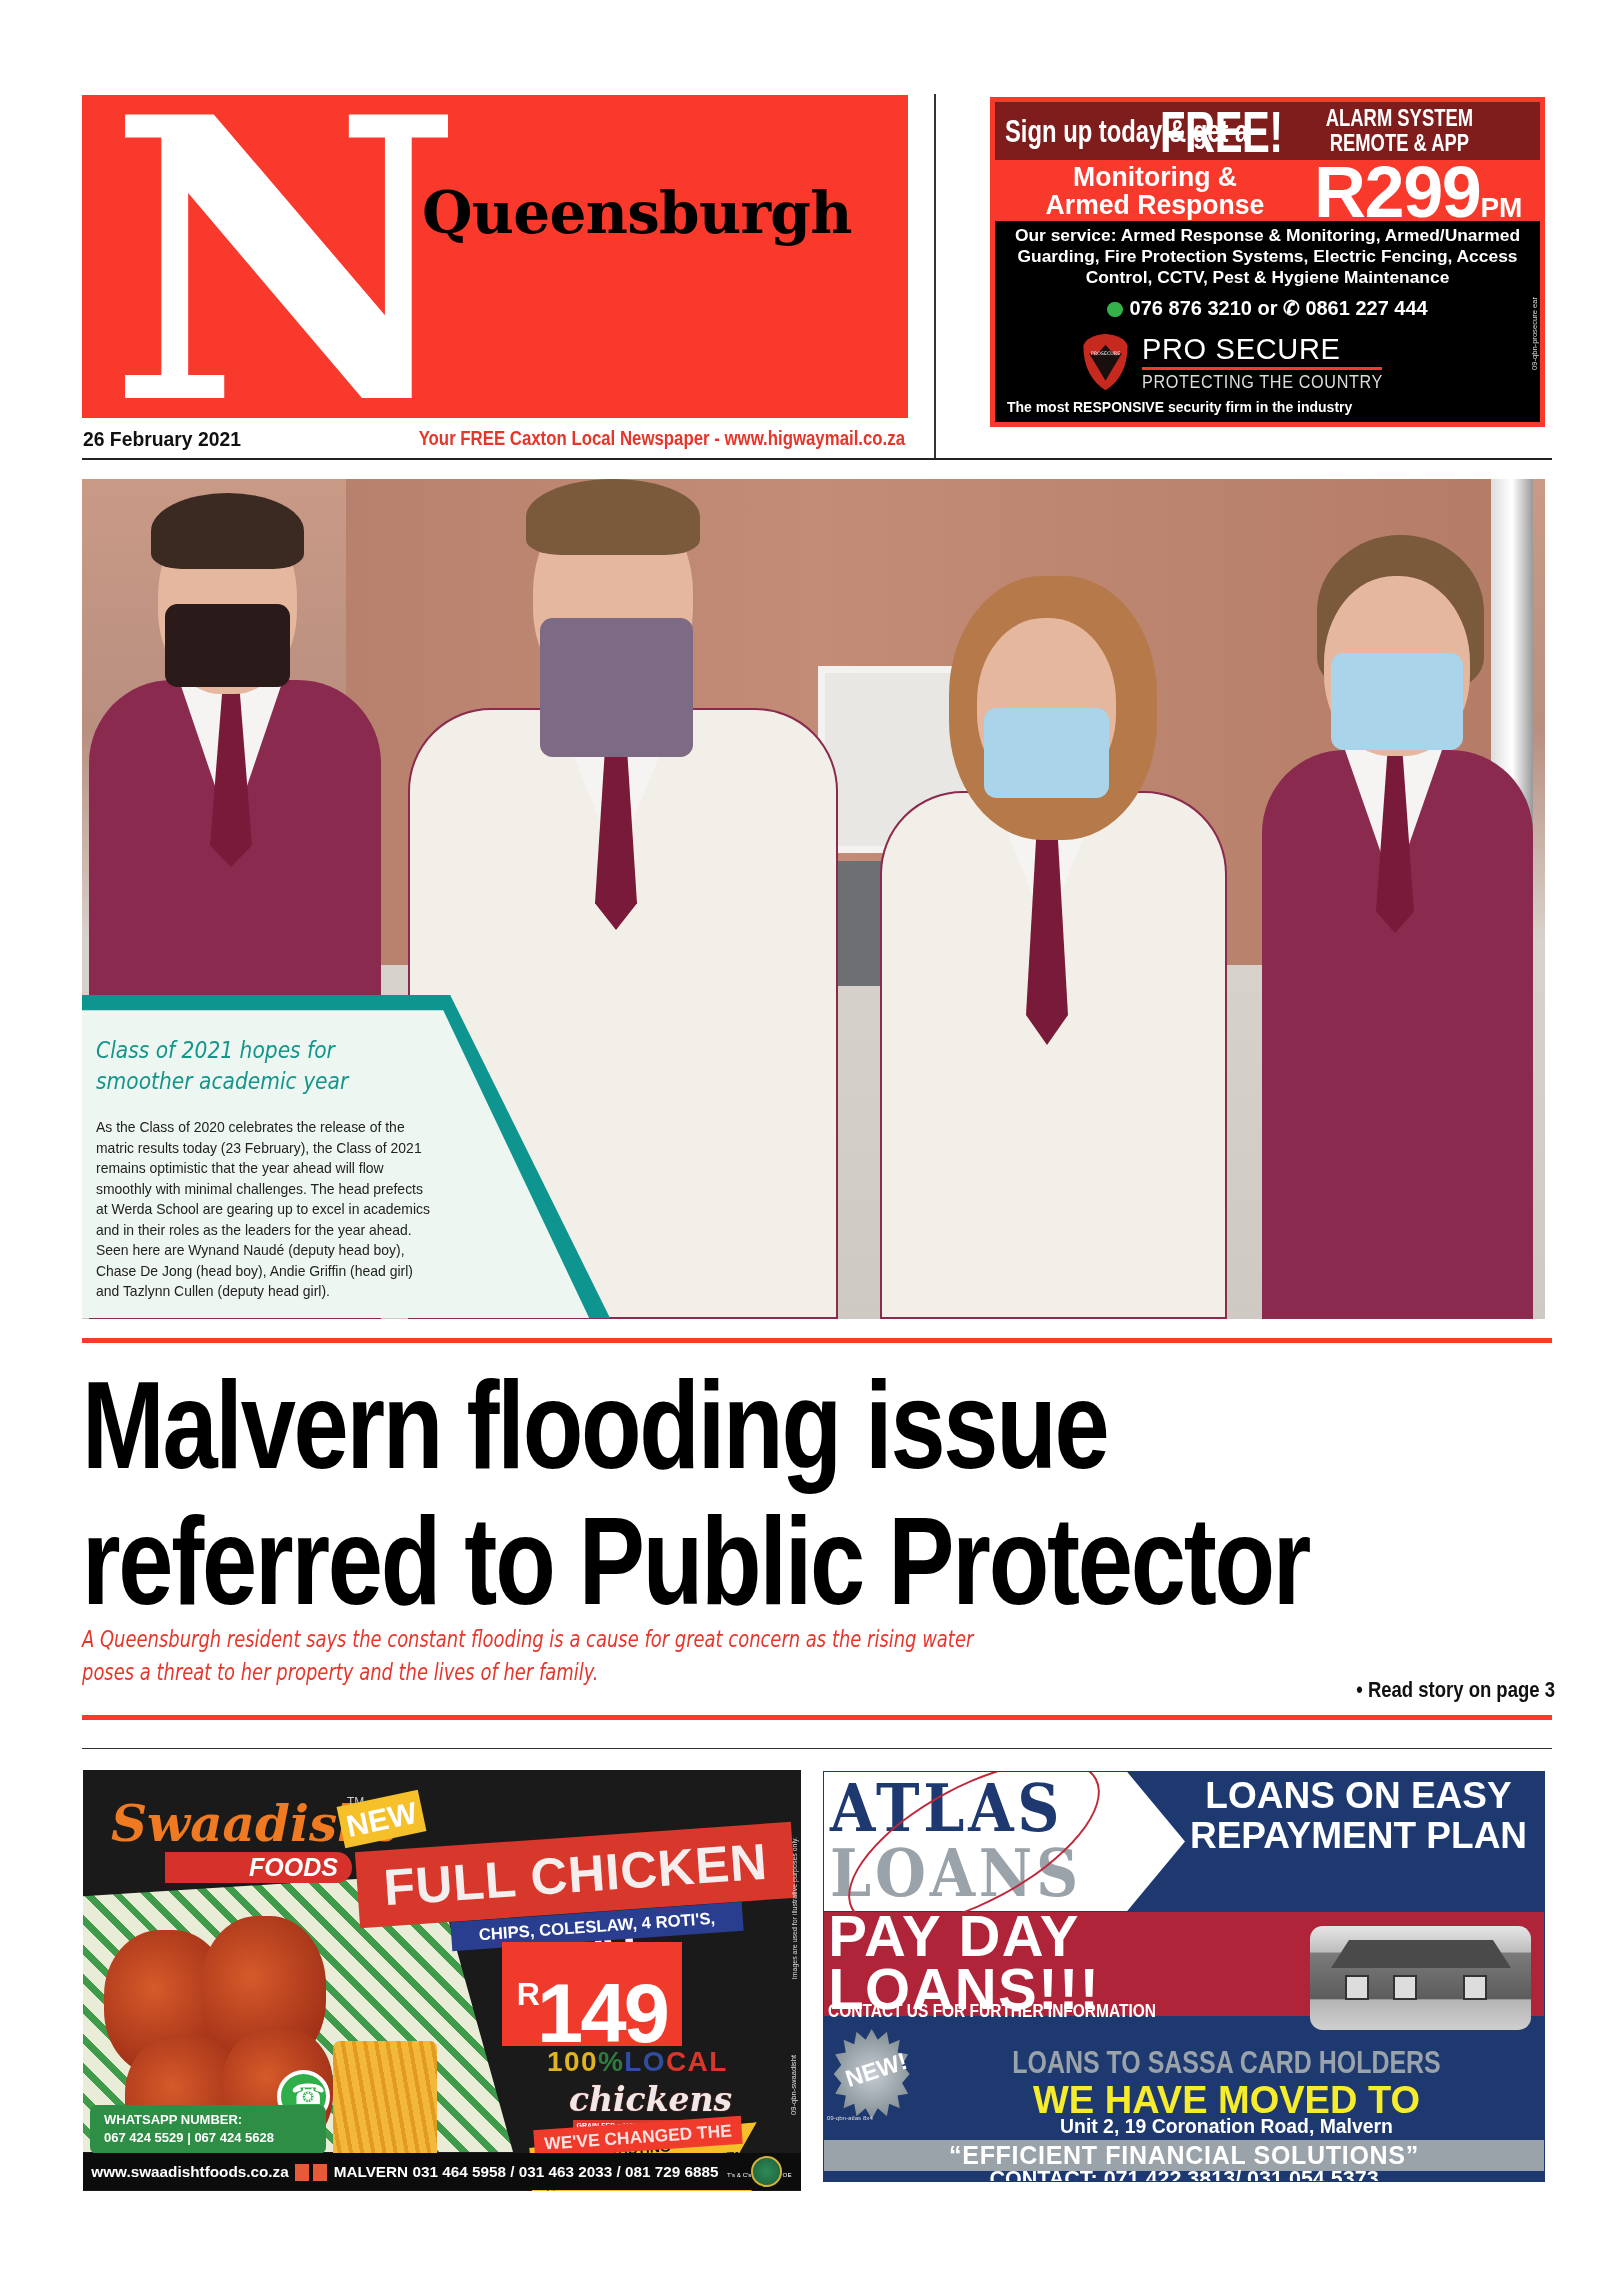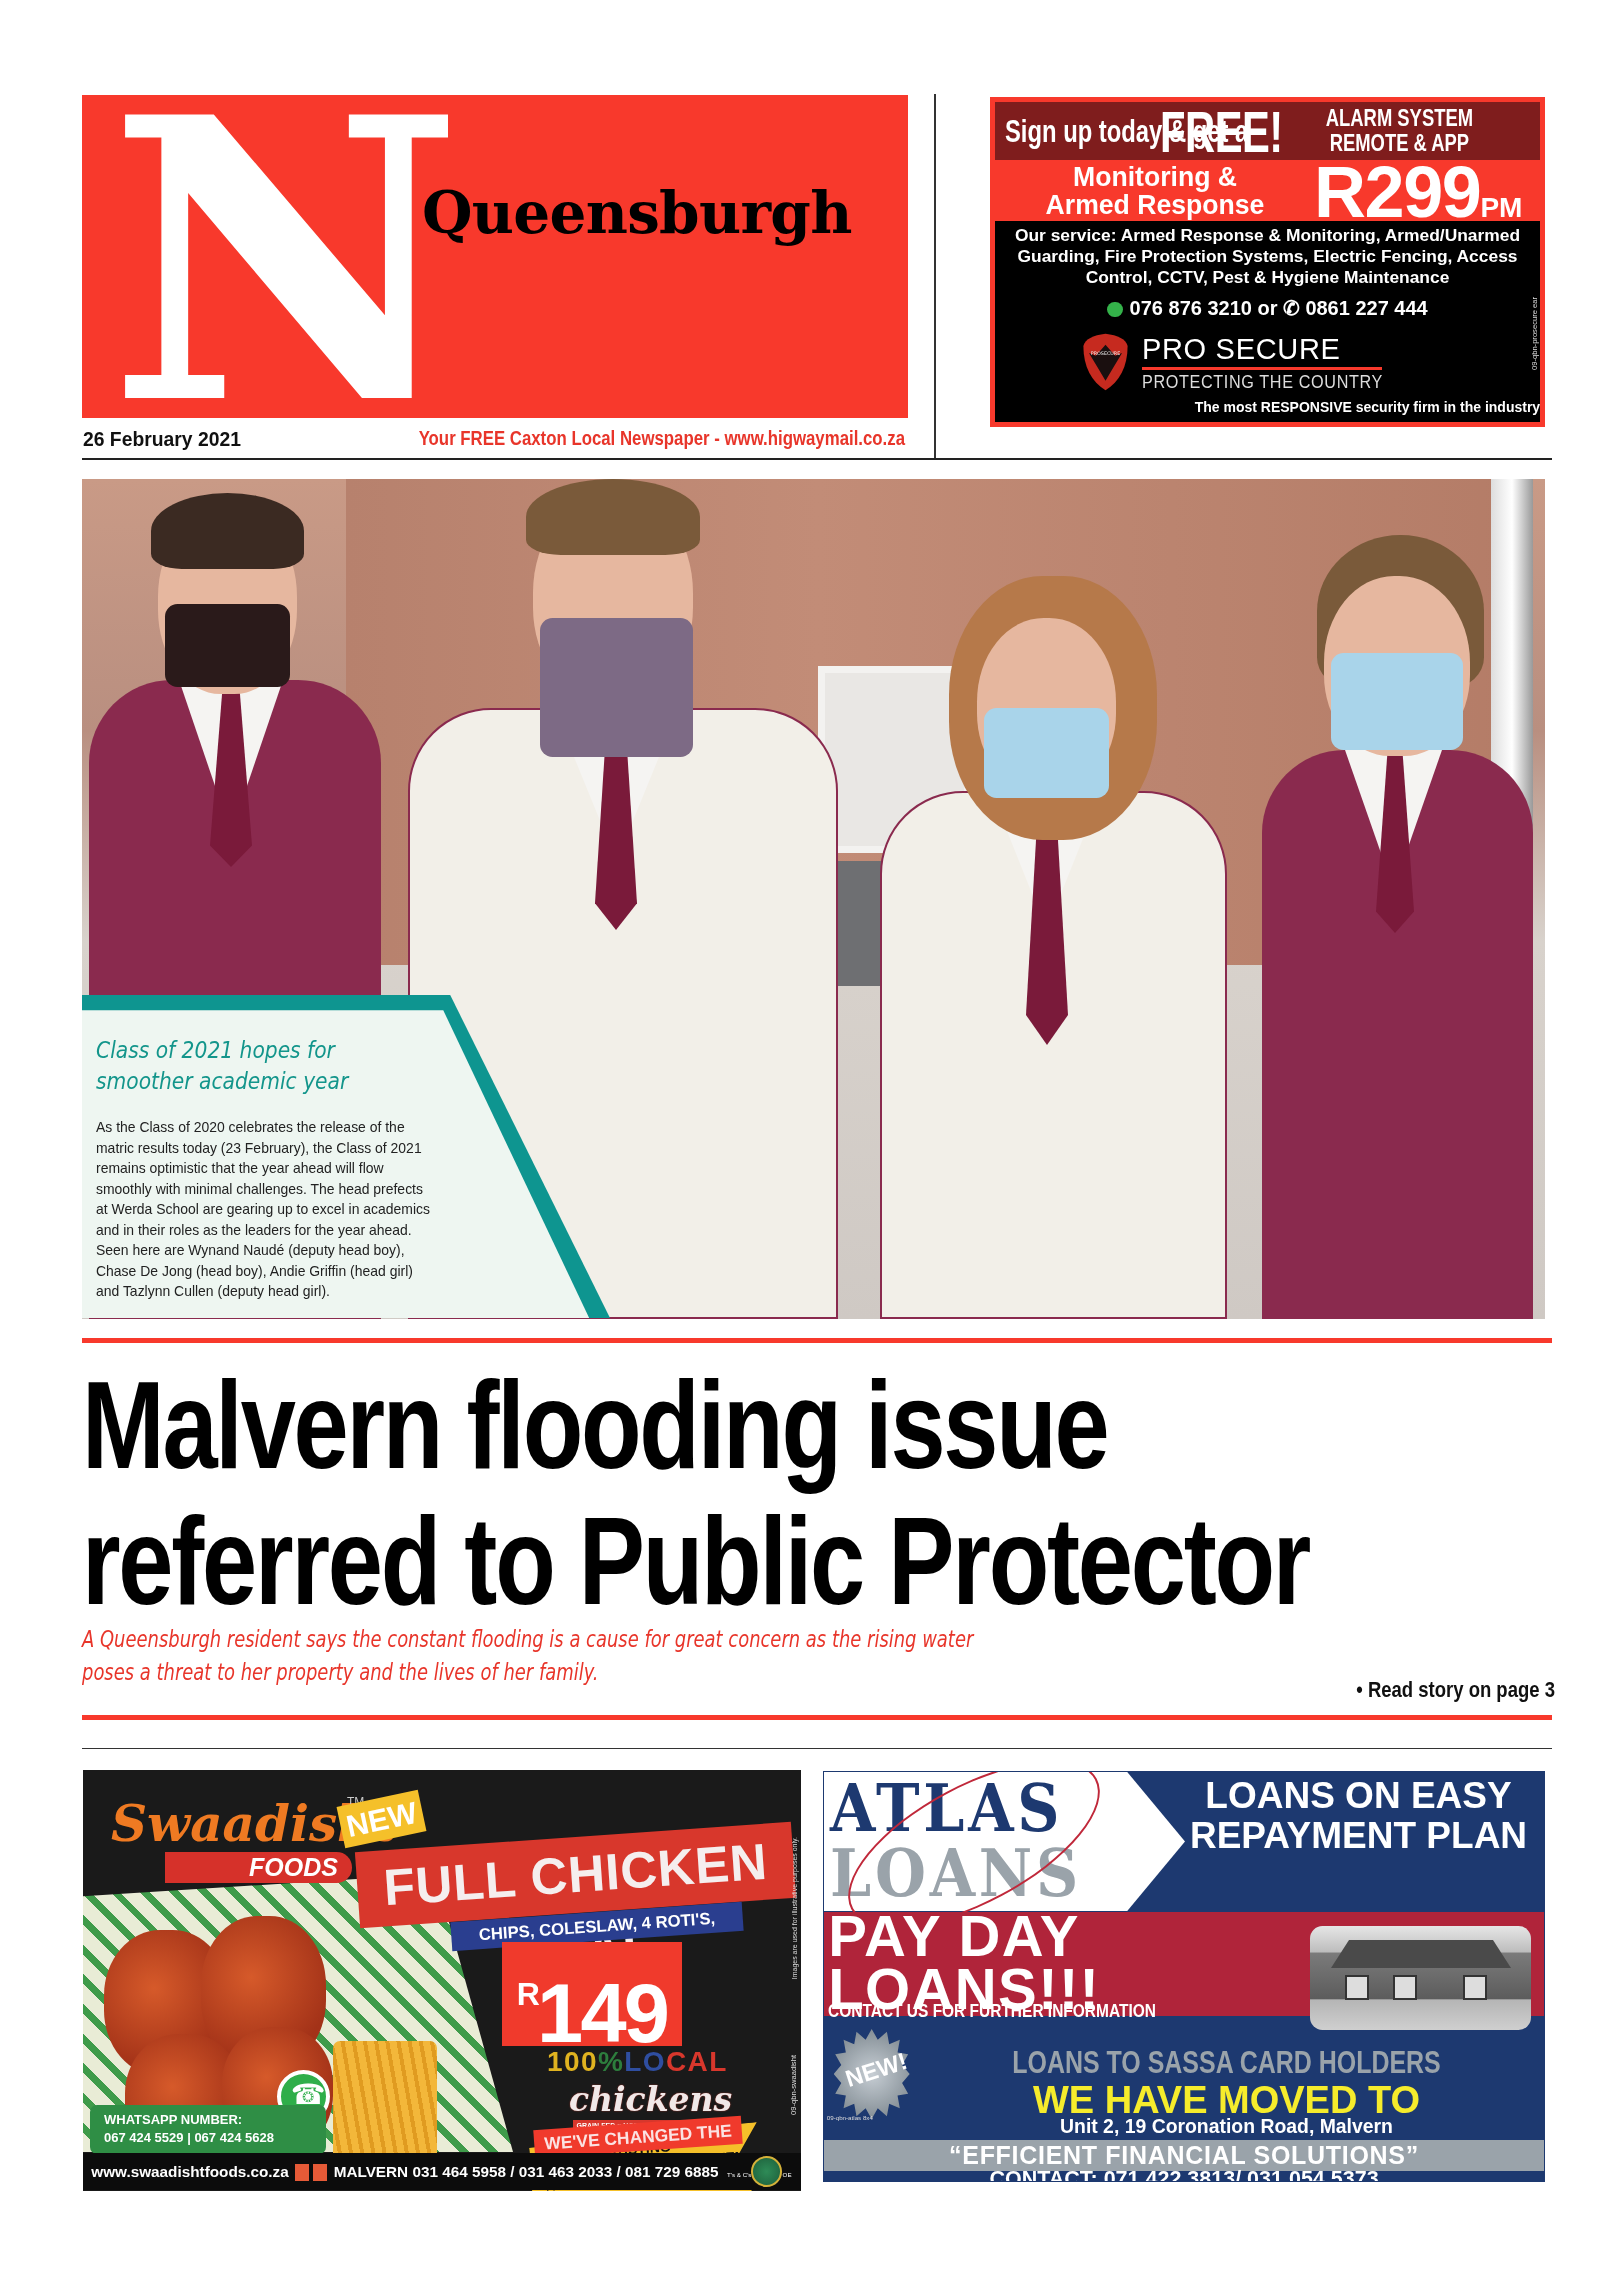--- a/index.html
+++ b/index.html
@@ -55,21 +55,21 @@
   .ps-price { position: absolute; left: 319px; top: -4.2px; font-size: 72px; font-weight: bold; line-height: 1; letter-spacing: -1.4px; }
   .ps-pm { font-size: 28px; letter-spacing: 0; }
   .ps-body { position: absolute; left: 0; top: 119px; width: 100%; height: 201px; background: #000; color: #fff; }
   .ps-services { position: absolute; left: 7px; right: 7px; top: 4.2px; font-size: 17.4px; font-weight: bold; line-height: 21px; text-align: center; }
   .ps-phones { position: absolute; left: 0; right: 0; top: 75px; text-align: center; font-size: 20px; font-weight: bold; }
   .ps-phones .wa { display: inline-block; width: 15.3px; height: 15.3px; border-radius: 50%; background: #34b24a; vertical-align: -2.1px; margin-right: 7px; }
   .ps-logo { position: absolute; left: 87px; top: 111px; width: 47px; height: 60px; }
   .ps-brand { position: absolute; left: 147px; top: 112px; font-size: 29px; color: #fff; letter-spacing: 0.7px; }
   .ps-brand-rule { position: absolute; left: 147px; top: 146px; width: 240px; height: 2.8px; background: #f8392c; }
   .ps-slogan { position: absolute; left: 147px; top: 151px; font-size: 18px; color: #ddd; letter-spacing: 0.7px; transform: scaleX(0.9); transform-origin: left; }
-  .ps-footer { position: absolute; left: 12px; right: 0; top: 178px; text-align: right; font-size: 14px; font-weight: bold; }
+  .ps-footer { position: absolute; left: 12px; right: 0; top: 178px; text-align: left; font-size: 14px; font-weight: bold; }
   .ps-code { position: absolute; right: 1.4px; top: 76px; writing-mode: vertical-rl; transform: rotate(180deg); font-size: 7.6px; color: #ddd; }
 
   
   .photo {
     position: absolute; left: 82px; top: 479px; width: 1463px; height: 840px; overflow: hidden;
     background: linear-gradient(180deg, #c99a86 0%, #b98f80 30%, #d8d2cc 55%, #cfc9c4 100%);
   }
   .photo .bg-wall { position: absolute; left: 264px; top: 0; width: 1180px; height: 486px; background: linear-gradient(90deg, #b7816d 0%, #c28c77 40%, #b47c67 100%); }
   .photo .bg-window { position: absolute; left: 736px; top: 187px; width: 153px; height: 187px; background: #e9e7e4; border: 7px solid #f3f2f0; }
   .photo .bg-ac { position: absolute; left: 729px; top: 382px; width: 167px; height: 125px; background: #6e6f72; }

